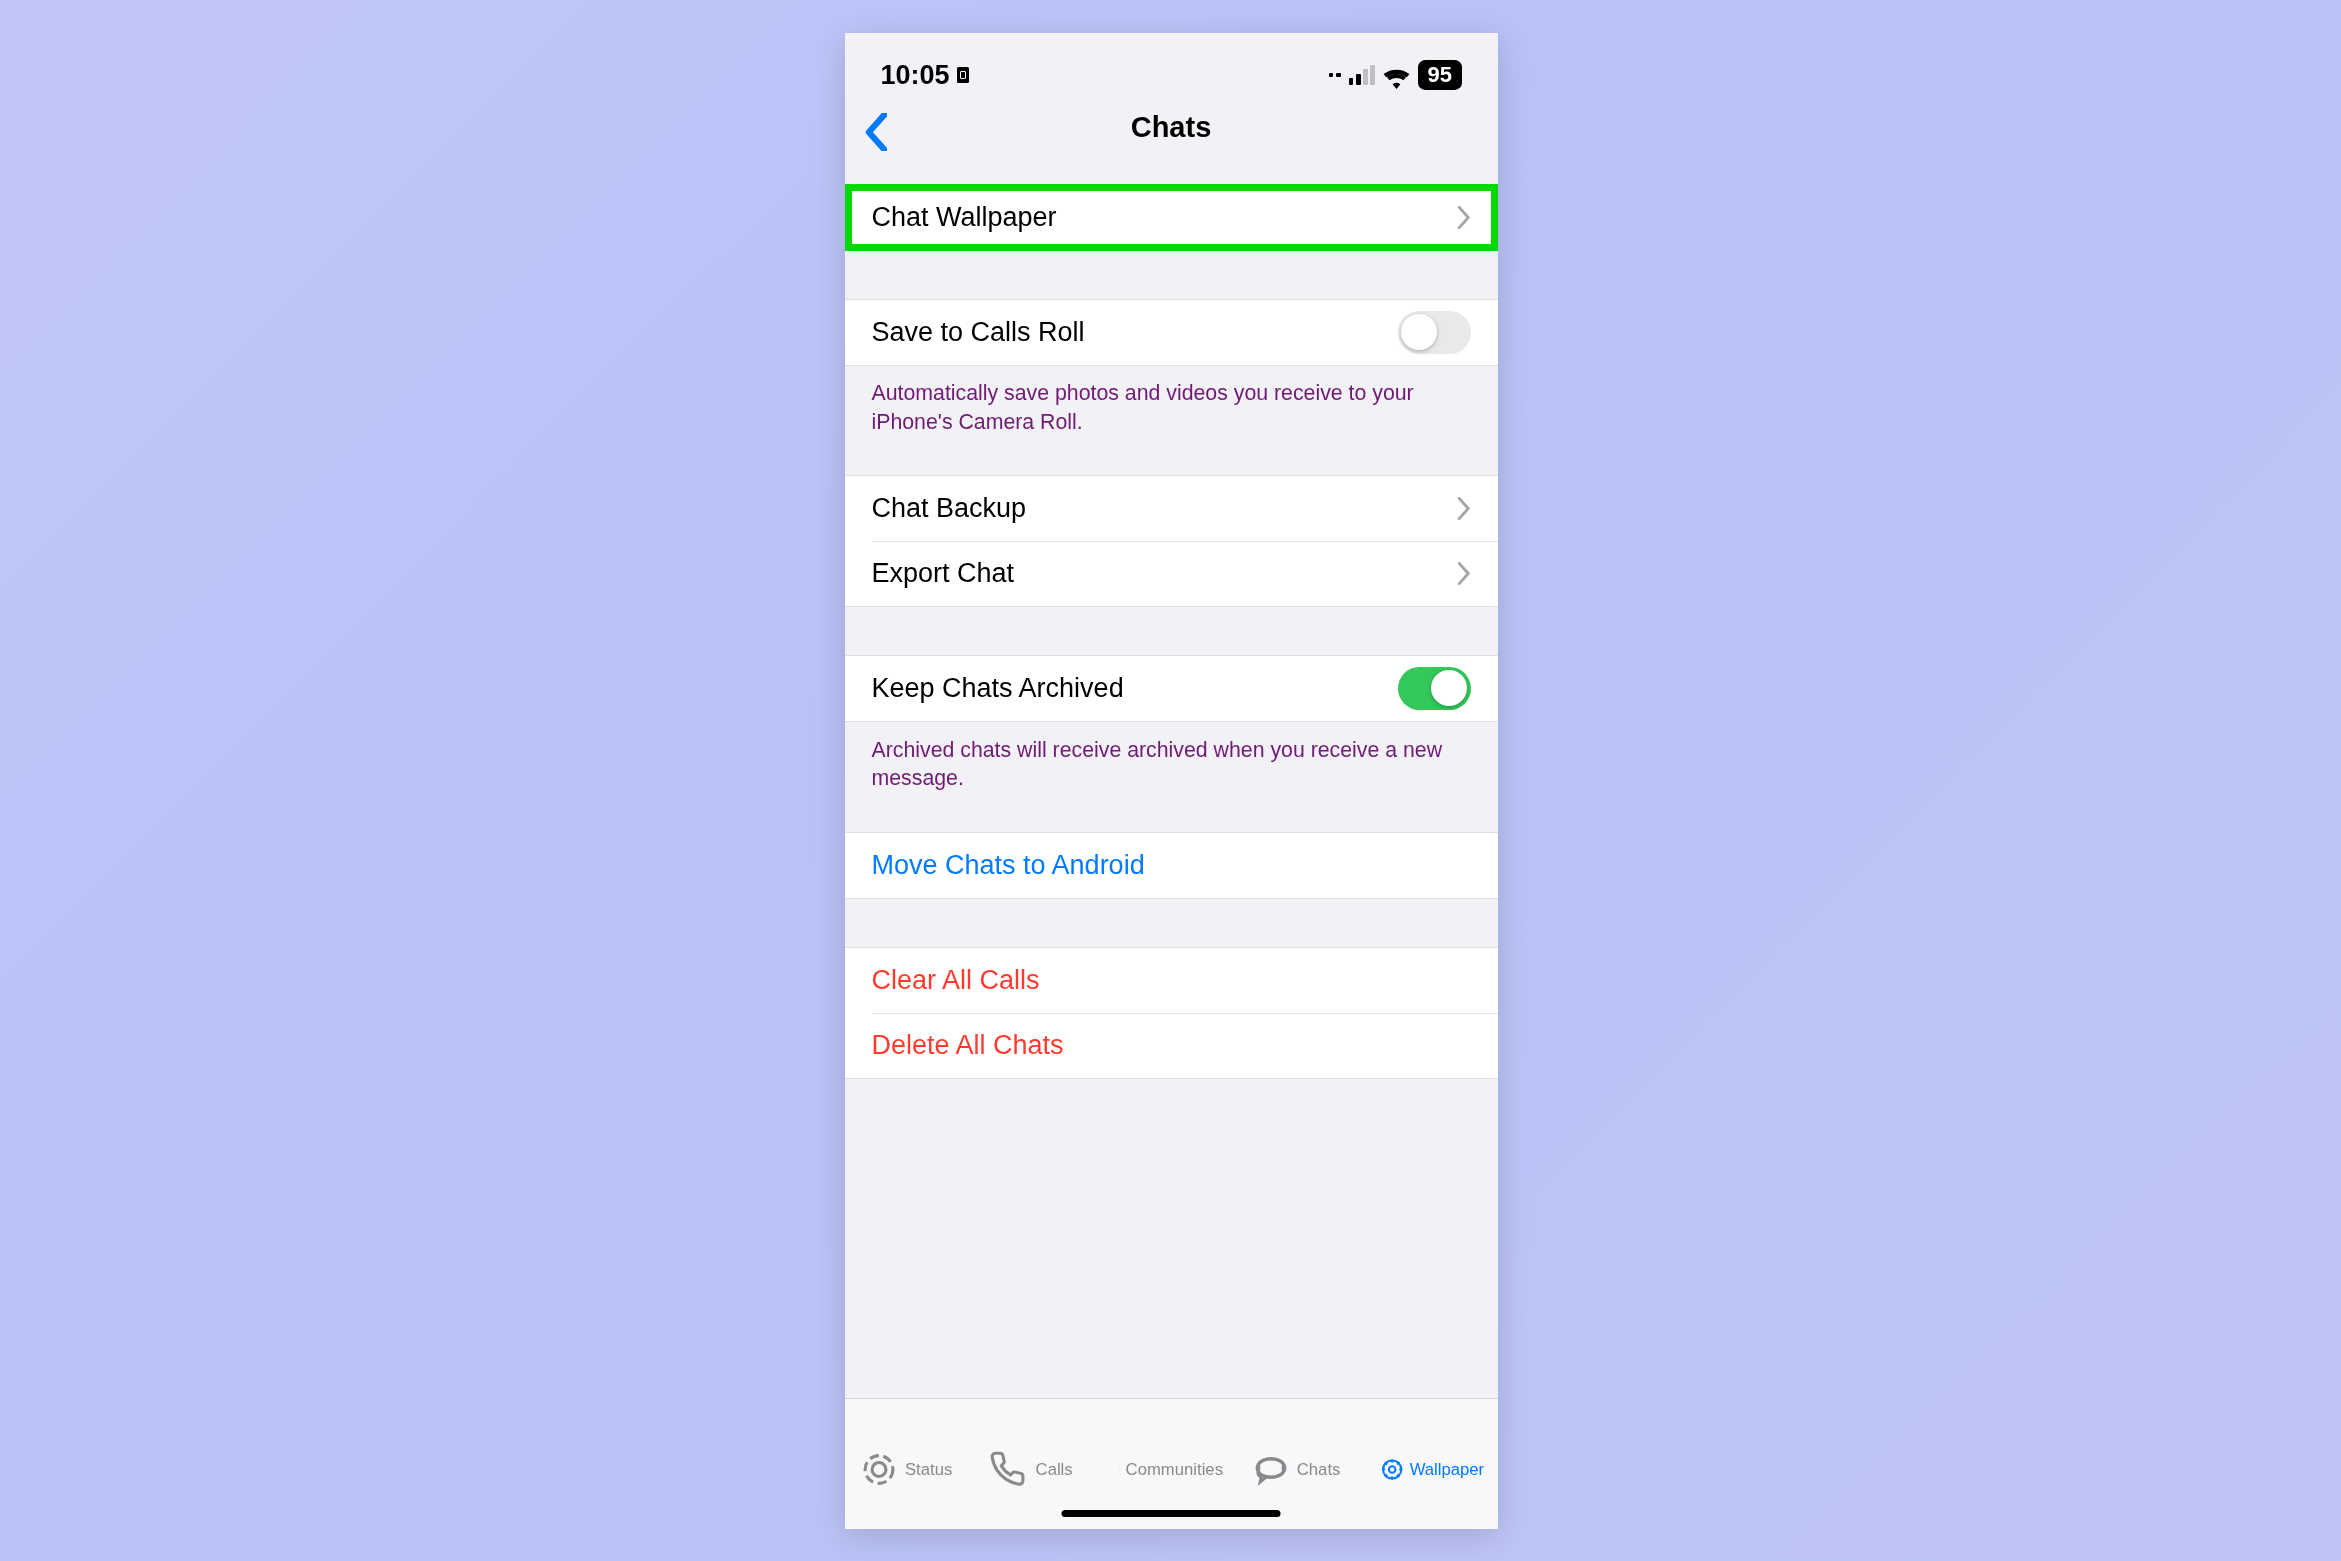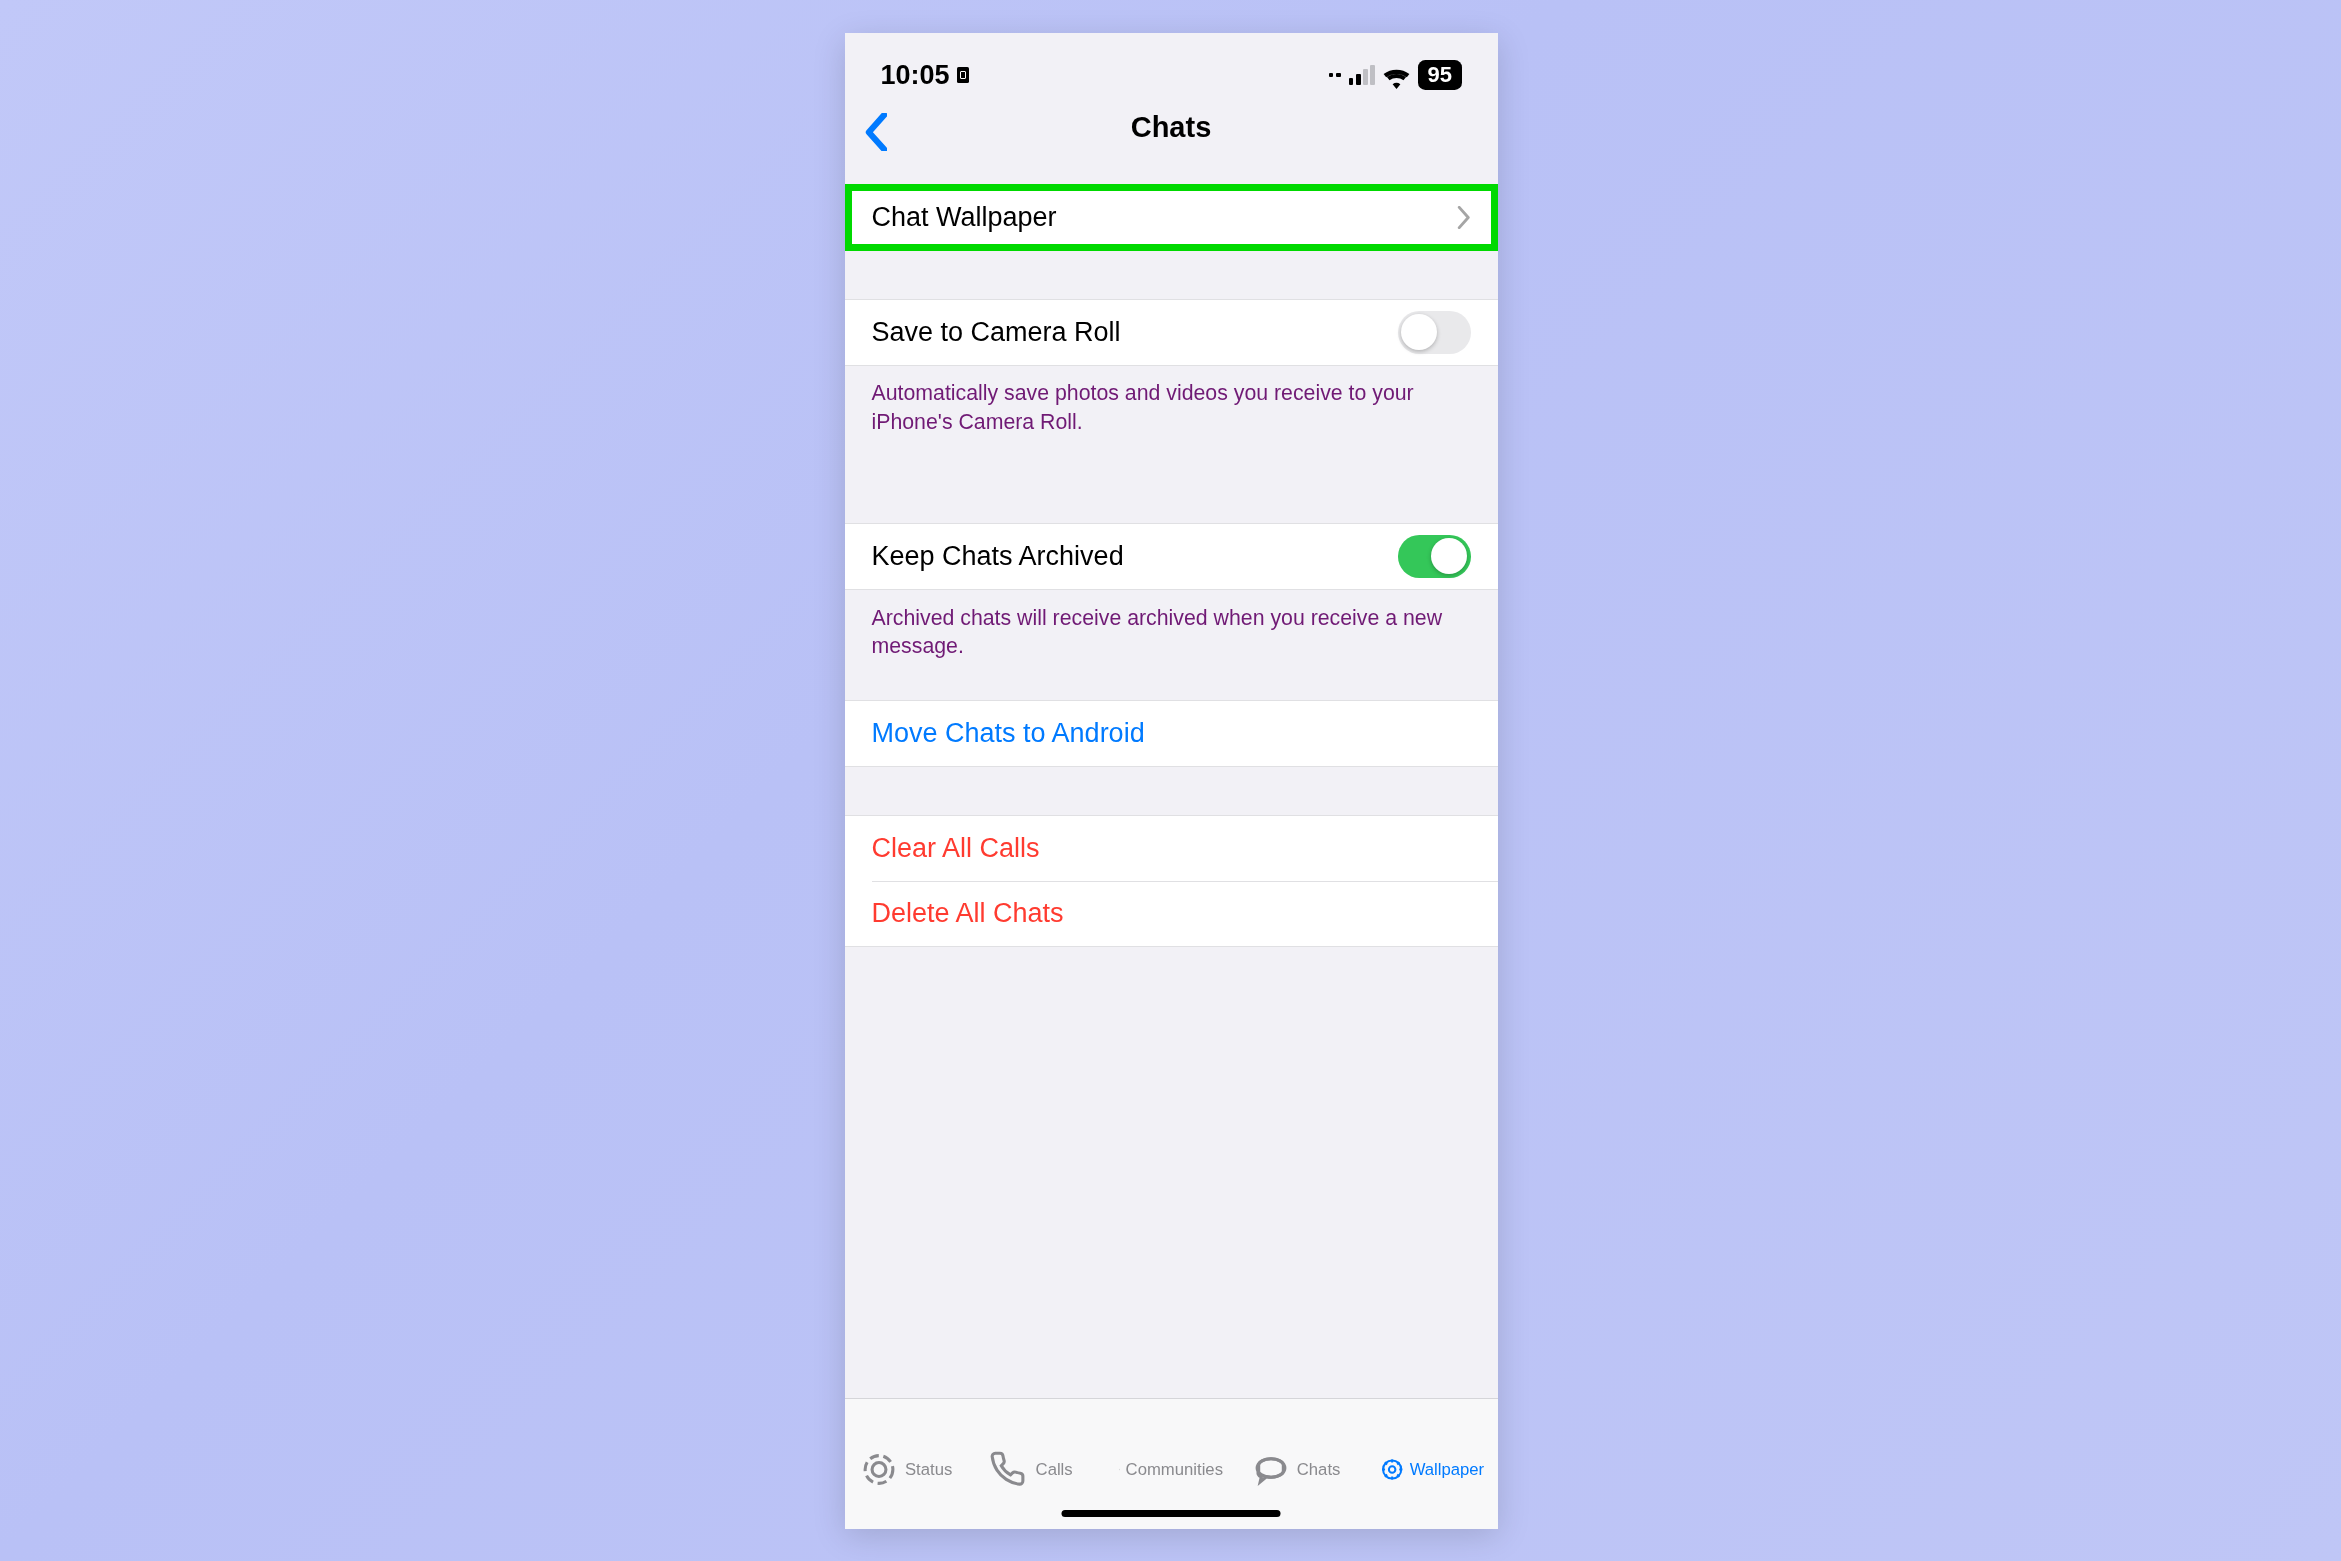--- a/index.html
+++ b/index.html
@@ -112,30 +112,44 @@
       <svg class="chevron" viewBox="0 0 12 20">
         <path fill="none" stroke="#000" stroke-width="2.6" stroke-linecap="round" stroke-linejoin="round" d="M2 1l8 9-8 9"></path>
       </svg>
     </div>
   </div>
 
   <div style="height:48px"></div>
 
   <div class="cell-group">
     <div class="cell">
-      <span>Save to Camera Roll</span>
+      <span>Save to Calls Roll</span>
       <span class="toggle off">
         <span class="knob"></span>
       </span>
     </div>
   </div>
   <div class="footer-note">Automatically save photos and videos you receive to your iPhone's Camera Roll.</div>
 
   <div style="height:25px"></div>
 
+  <div class="cell-group">
+    <div class="cell">
+      <span>Chat Backup</span>
+      <svg class="chevron" viewBox="0 0 12 20">
+        <path fill="none" stroke="#000" stroke-width="2.6" stroke-linecap="round" stroke-linejoin="round" d="M2 1l8 9-8 9"></path>
+      </svg>
+    </div>
+    <div class="cell">
+      <span>Export Chat</span>
+      <svg class="chevron" viewBox="0 0 12 20">
+        <path fill="none" stroke="#000" stroke-width="2.6" stroke-linecap="round" stroke-linejoin="round" d="M2 1l8 9-8 9"></path>
+      </svg>
+    </div>
+  </div>
 
   <div style="height:48px"></div>
 
   <div class="cell-group">
     <div class="cell">
       <span>Keep Chats Archived</span>
       <span class="toggle on">
         <span class="knob"></span>
       </span>
     </div>

